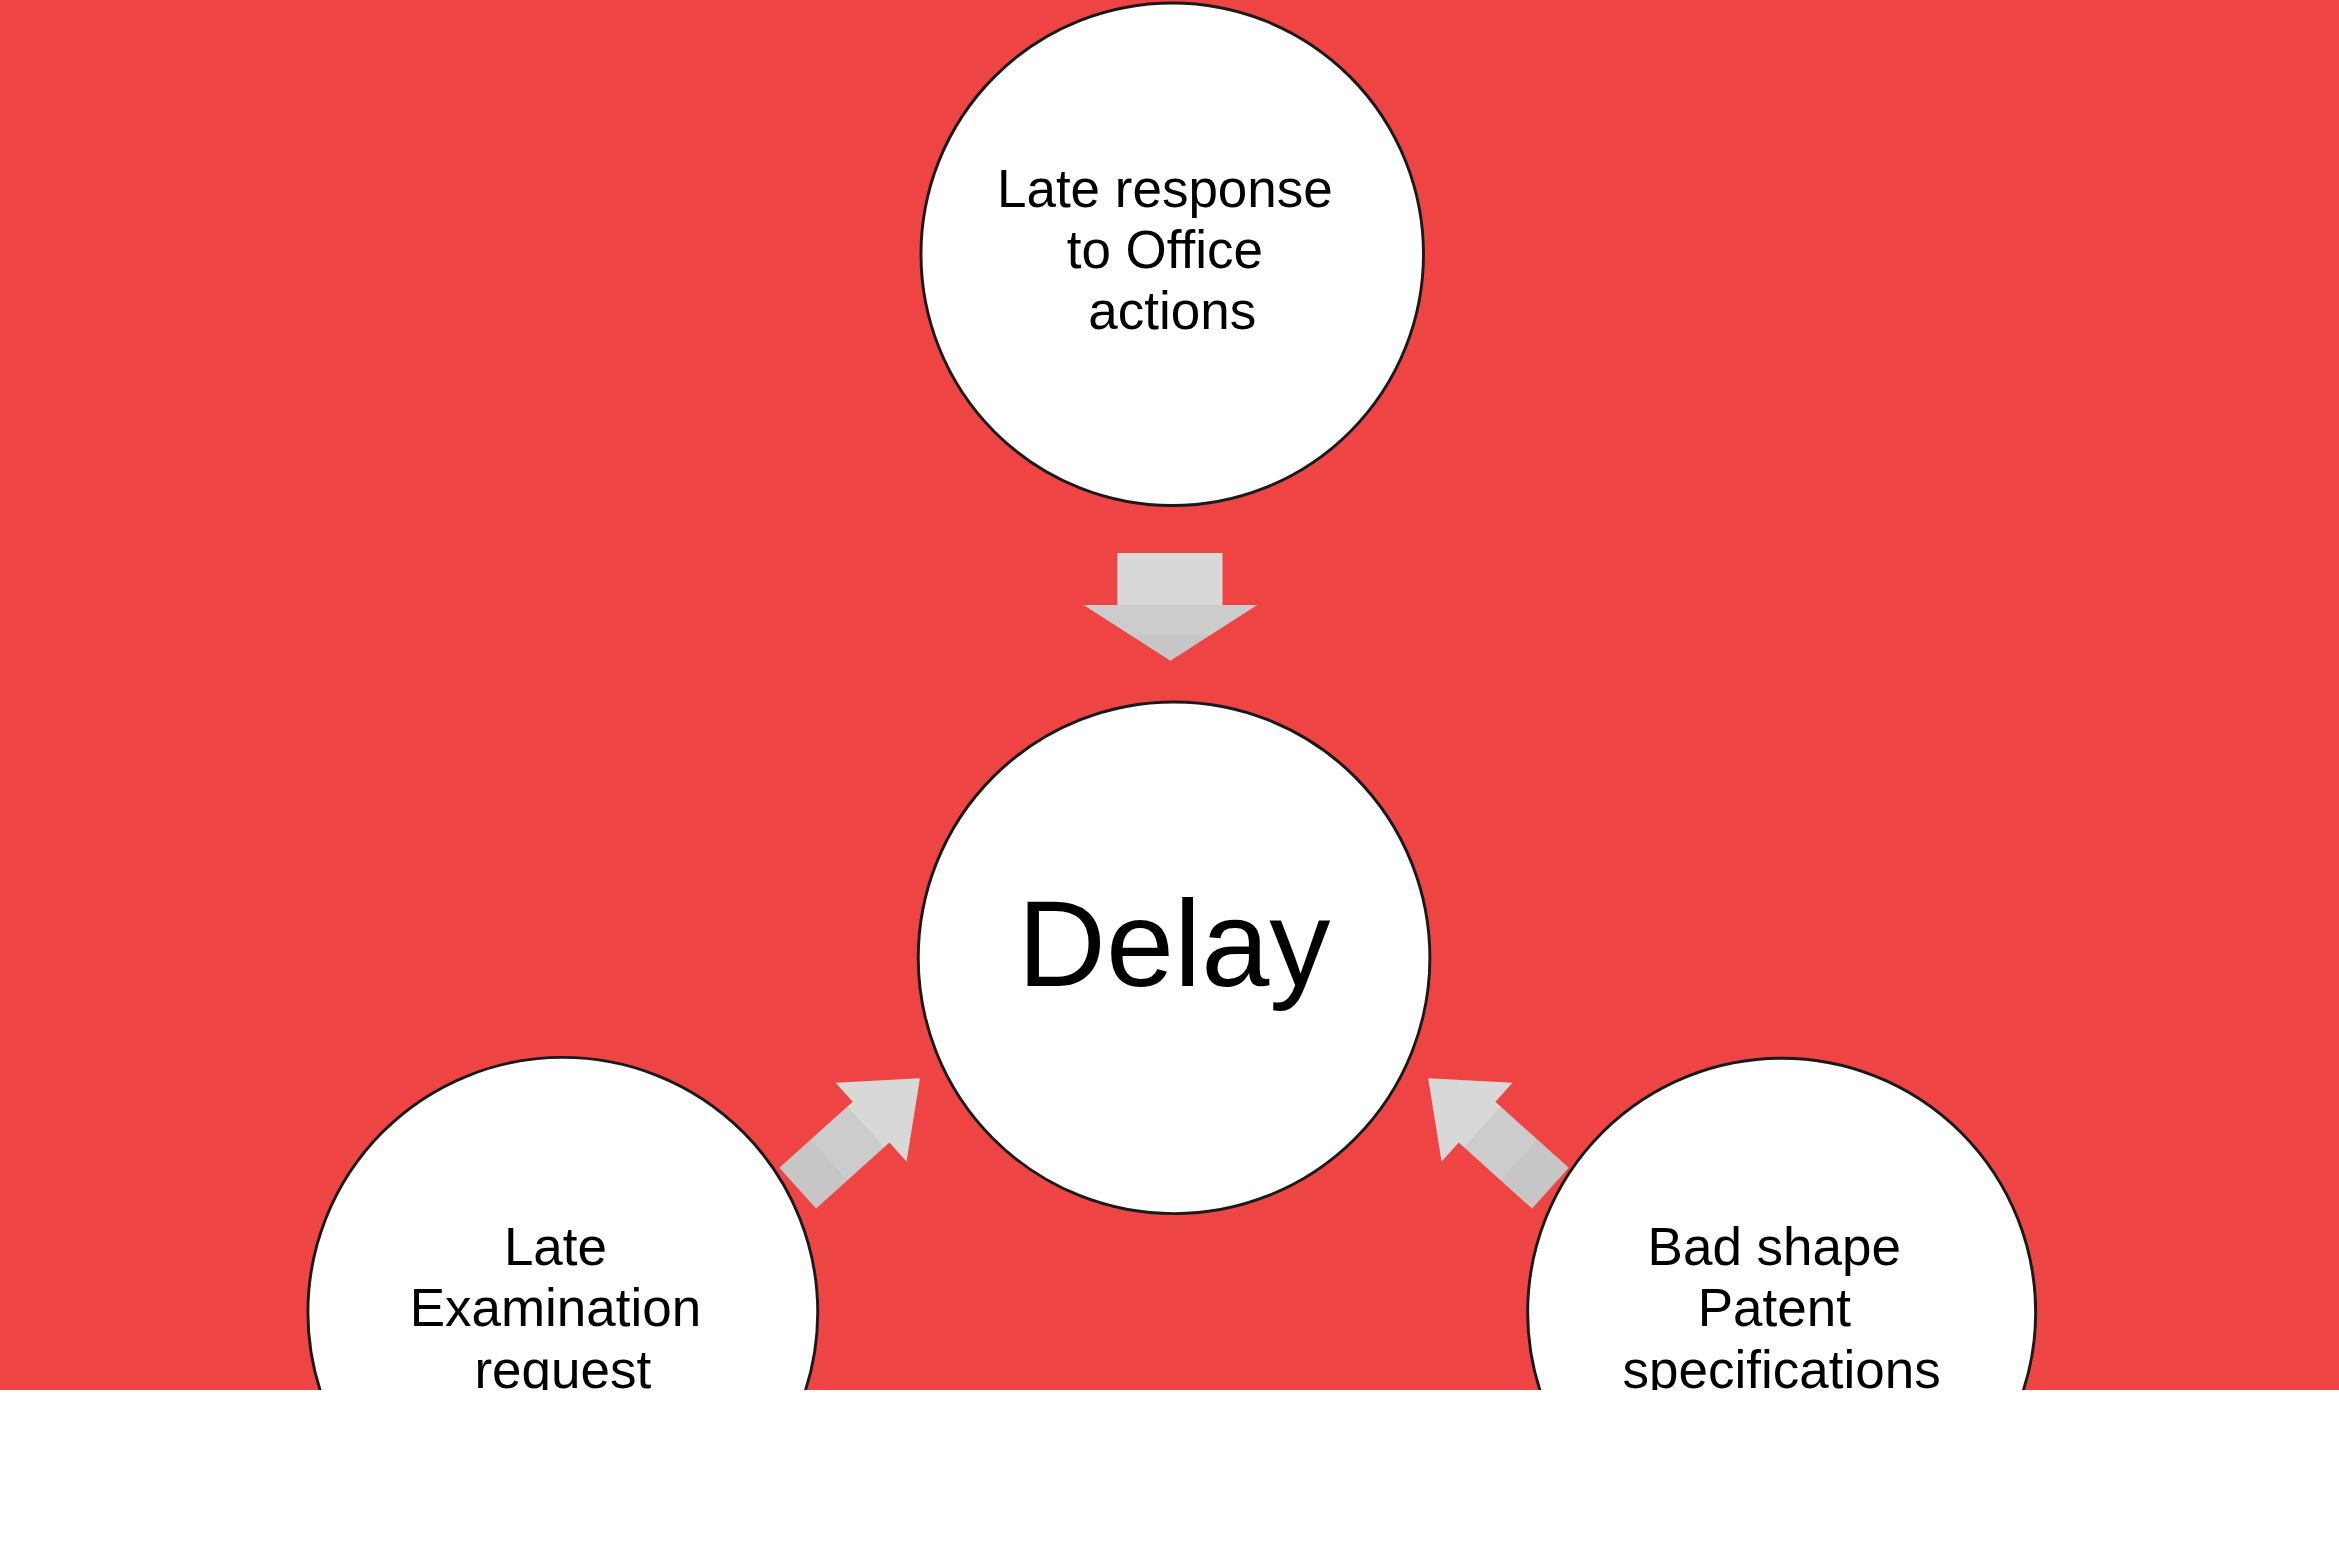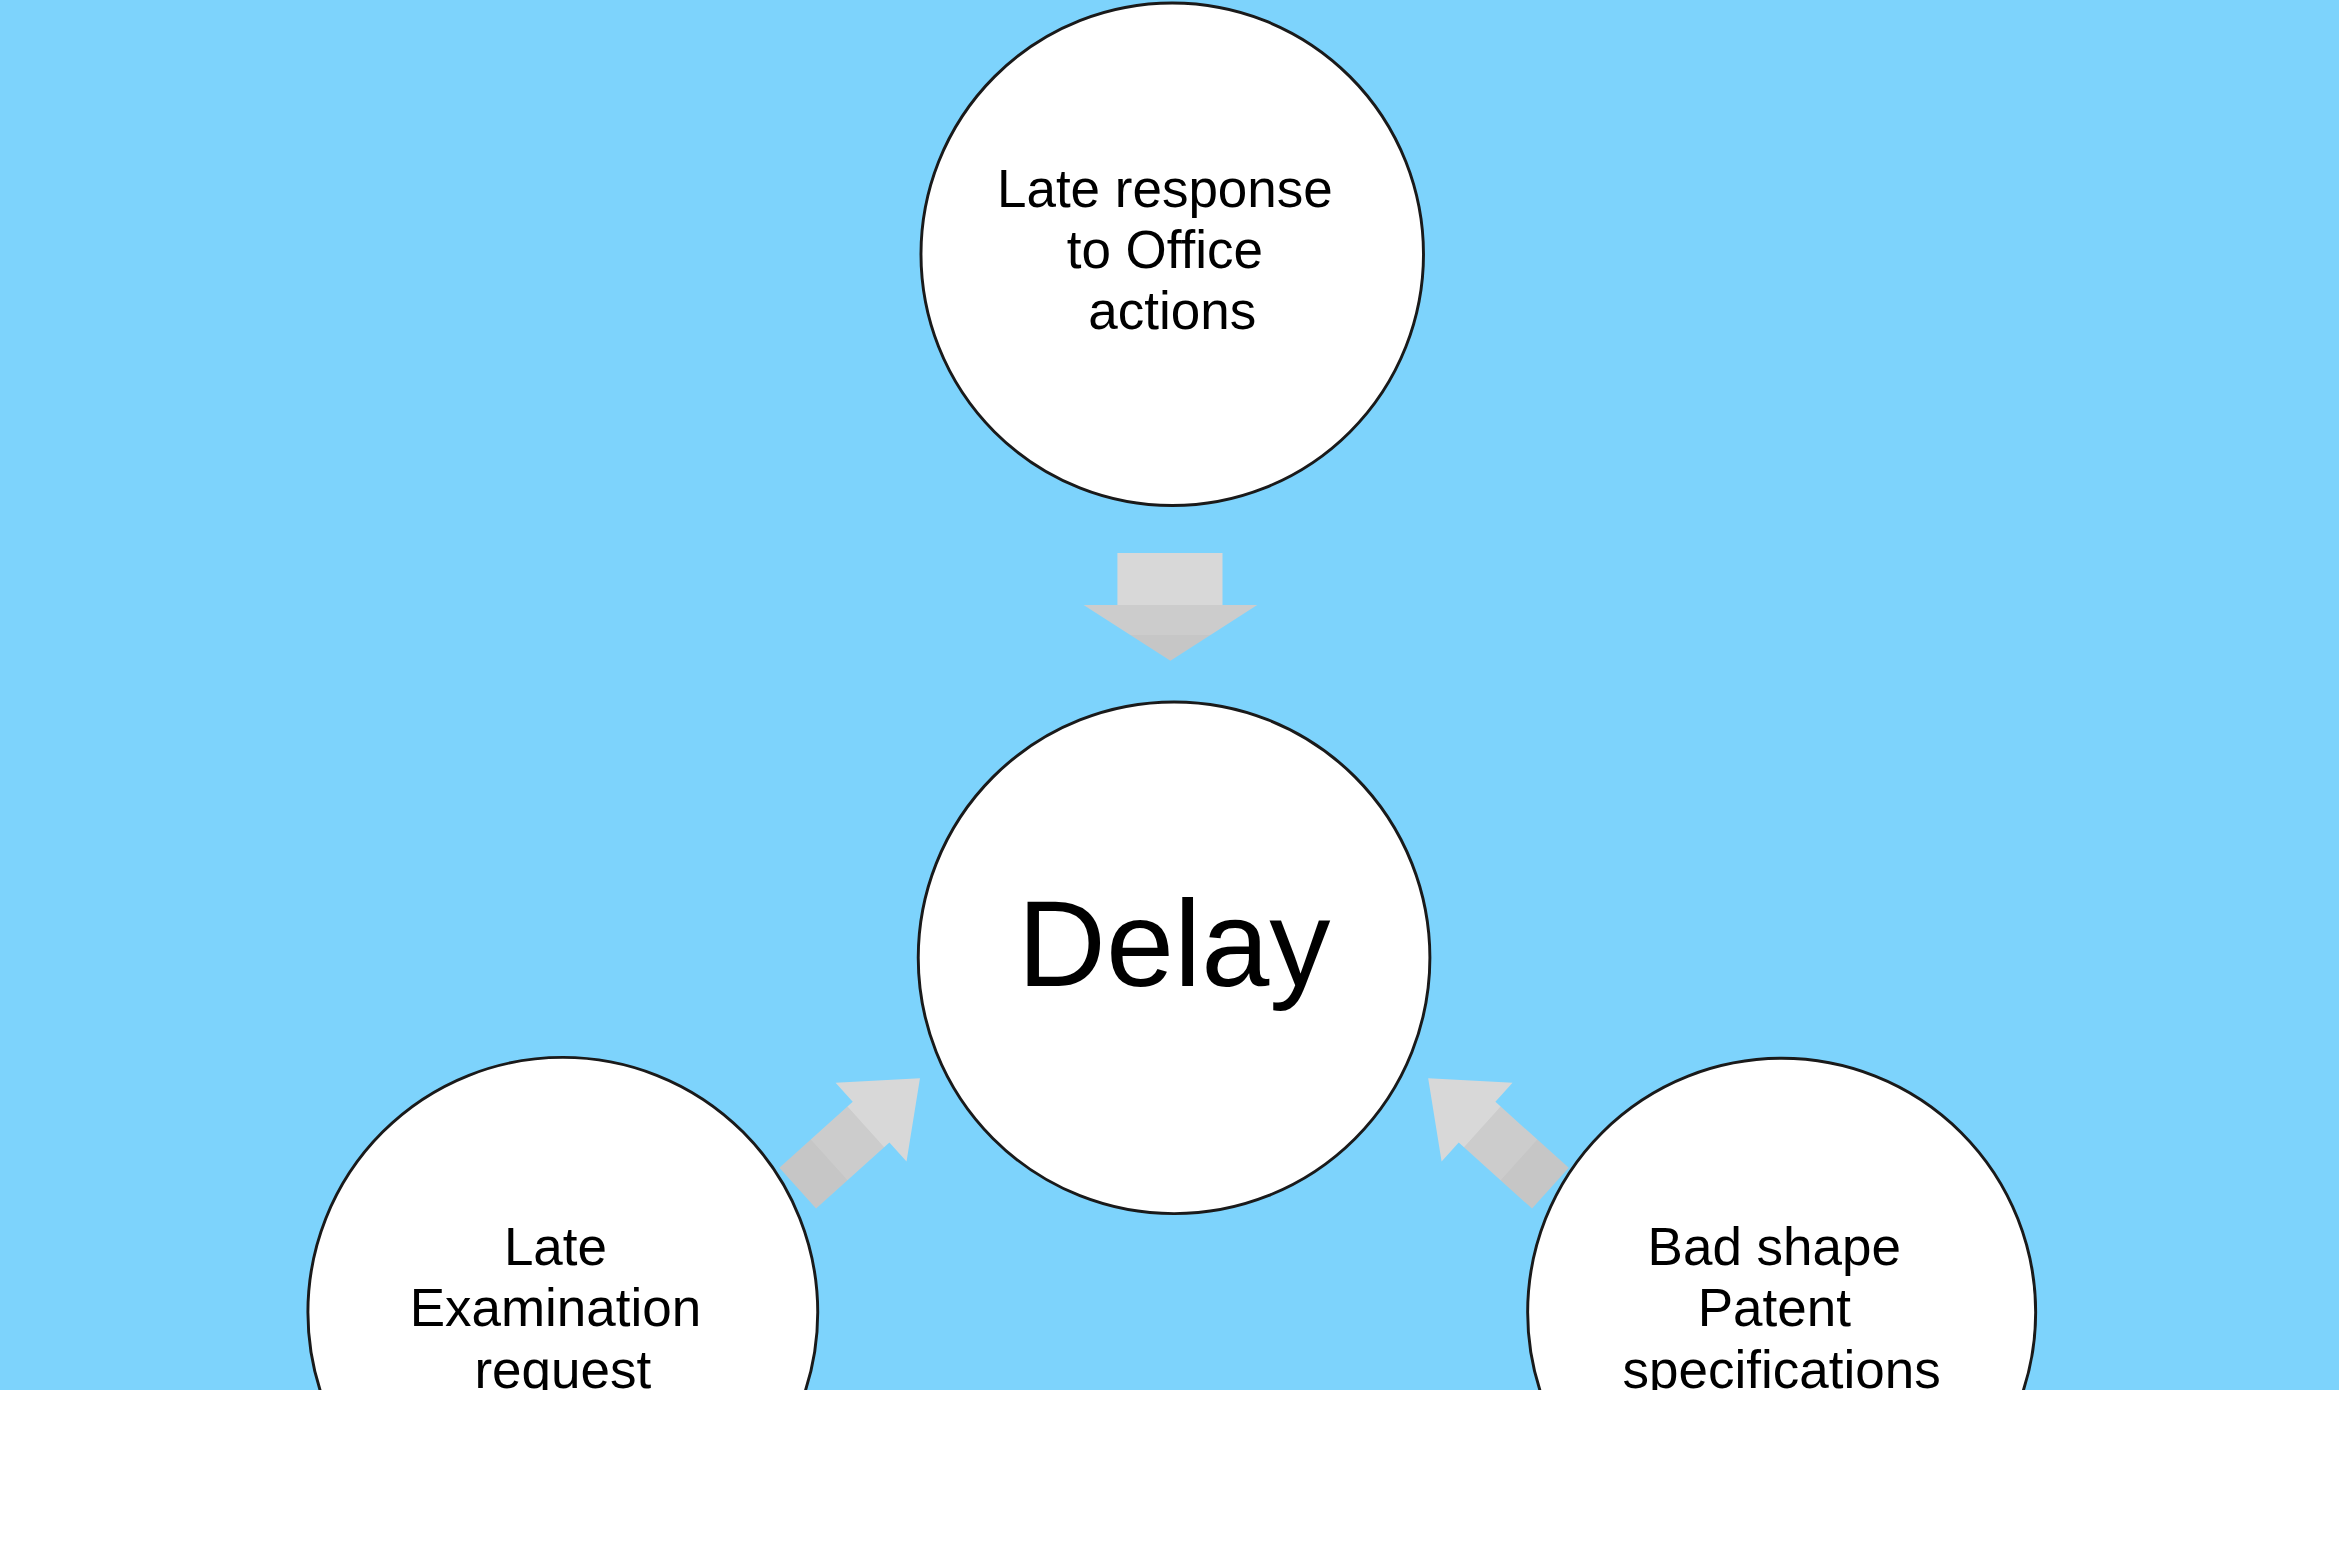--- a/index.html
+++ b/index.html
@@ -8,21 +8,21 @@
     padding: 0;
     background: #ffffff;
   }
   body {
     font-family: "Liberation Sans", "DejaVu Sans", sans-serif;
   }
   #canvas {
     position: relative;
     width: 2339px;
     height: 1390px;
-    background: #7dd3fc;
+    background: #ef4444;
     overflow: hidden;
   }
   #diagram-svg {
     position: absolute;
     top: 0;
     left: 0;
     width: 2339px;
     height: 1562px;
     display: block;
   }

